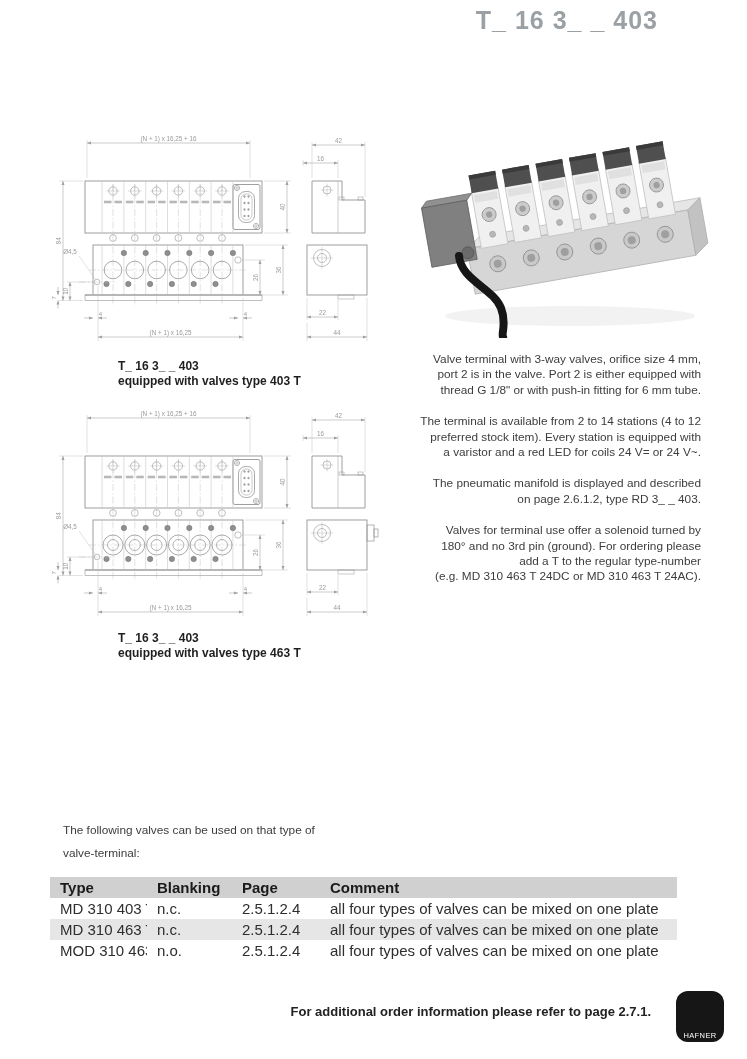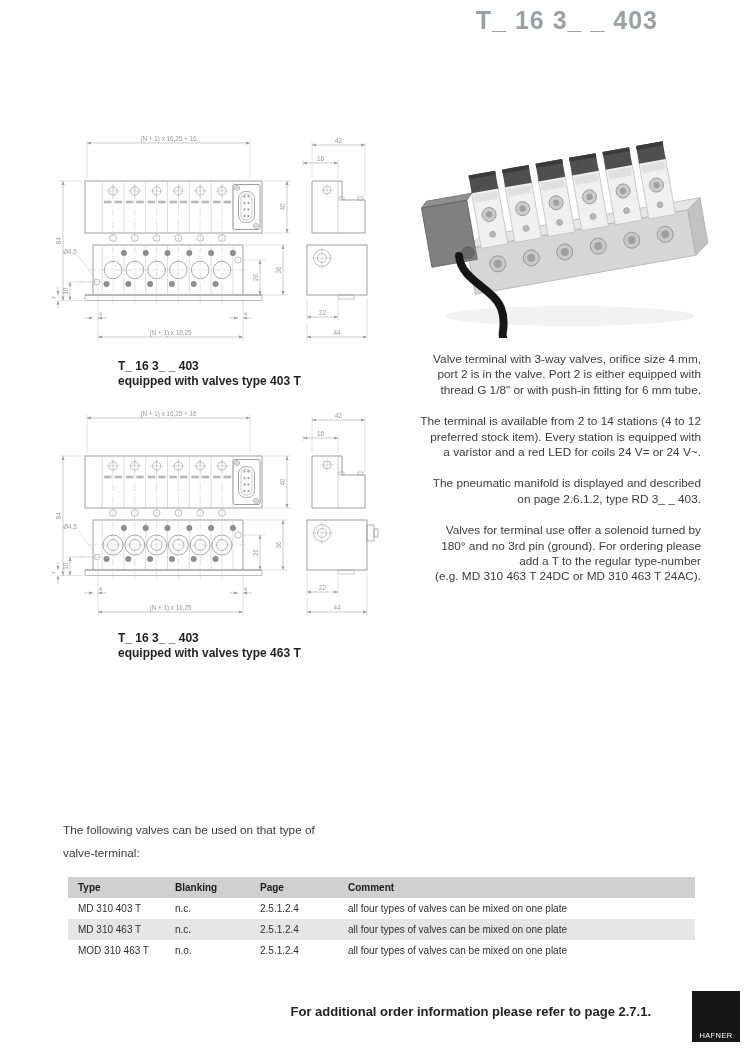--- a/index.html
+++ b/index.html
@@ -10,32 +10,32 @@
   .drawing{position:absolute;left:55px;width:340px;height:222px;}
   #drawing1{top:128px;} #drawing2{top:403px;}
   .drawing svg{overflow:visible;display:block;}
   .caption{position:absolute;left:118px;font-size:12px;font-weight:bold;color:#1f1f1f;line-height:15px;}
   #caption1{top:359px;} #caption2{top:631px;}
   .photo{position:absolute;left:415px;top:138px;width:320px;height:200px;}
   .desc{position:absolute;left:399px;top:352px;width:302px;text-align:right;}
   .desc p{margin:0 0 16px 0;font-size:11.8px;line-height:15.4px;color:#3c3c3c;white-space:pre-line;}
   .intro{position:absolute;left:63px;top:819px;width:300px;font-size:11.8px;line-height:23px;
          color:#3c3c3c;white-space:pre-line;}
-  table.valves{position:absolute;left:68px;top:877px;width:627px;border-collapse:collapse;
-         font-size:10px;color:#2e2e2e;table-layout:fixed;}
+  table.valves{position:absolute;left:50px;top:877px;width:627px;border-collapse:collapse;
+         font-size:15px;color:#2e2e2e;table-layout:fixed;}
   table.valves th,table.valves td{height:21px;padding:0 0 0 0;text-align:left;vertical-align:middle;
          overflow:hidden;white-space:nowrap;}
   table.valves th{font-weight:bold;color:#1a1a1a;}
   table.valves th:first-child,table.valves td:first-child{padding-left:10px;}
   table.valves th:nth-child(n+2),table.valves td:nth-child(n+2){padding-left:10px;}
   table.valves thead tr{background:#d0d0d0;}
   table.valves tbody tr:nth-child(even){background:#e6e6e6;}
   .footer-note{position:absolute;top:1004px;right:96px;font-size:13px;font-weight:bold;color:#222;margin-left:36px;}
-  .logo{position:absolute;left:692px;top:991px;width:48px;height:51px;background:#161616;
-        display:flex;align-items:flex-end;justify-content:center;}
+  .logo{position:absolute;left:676px;top:991px;width:48px;height:51px;background:#161616;
+        display:flex;align-items:flex-end;justify-content:center;border-radius:12px;}
   .logo span{color:#ffffff;font-size:7.5px;letter-spacing:0.4px;padding-bottom:2px;}
 </style>
 </head>
 <body>
 
 <div class="page">
 
   <div class="title">T_ 16 3_ _ 403</div>
 
   <div class="drawing" id="drawing1">

